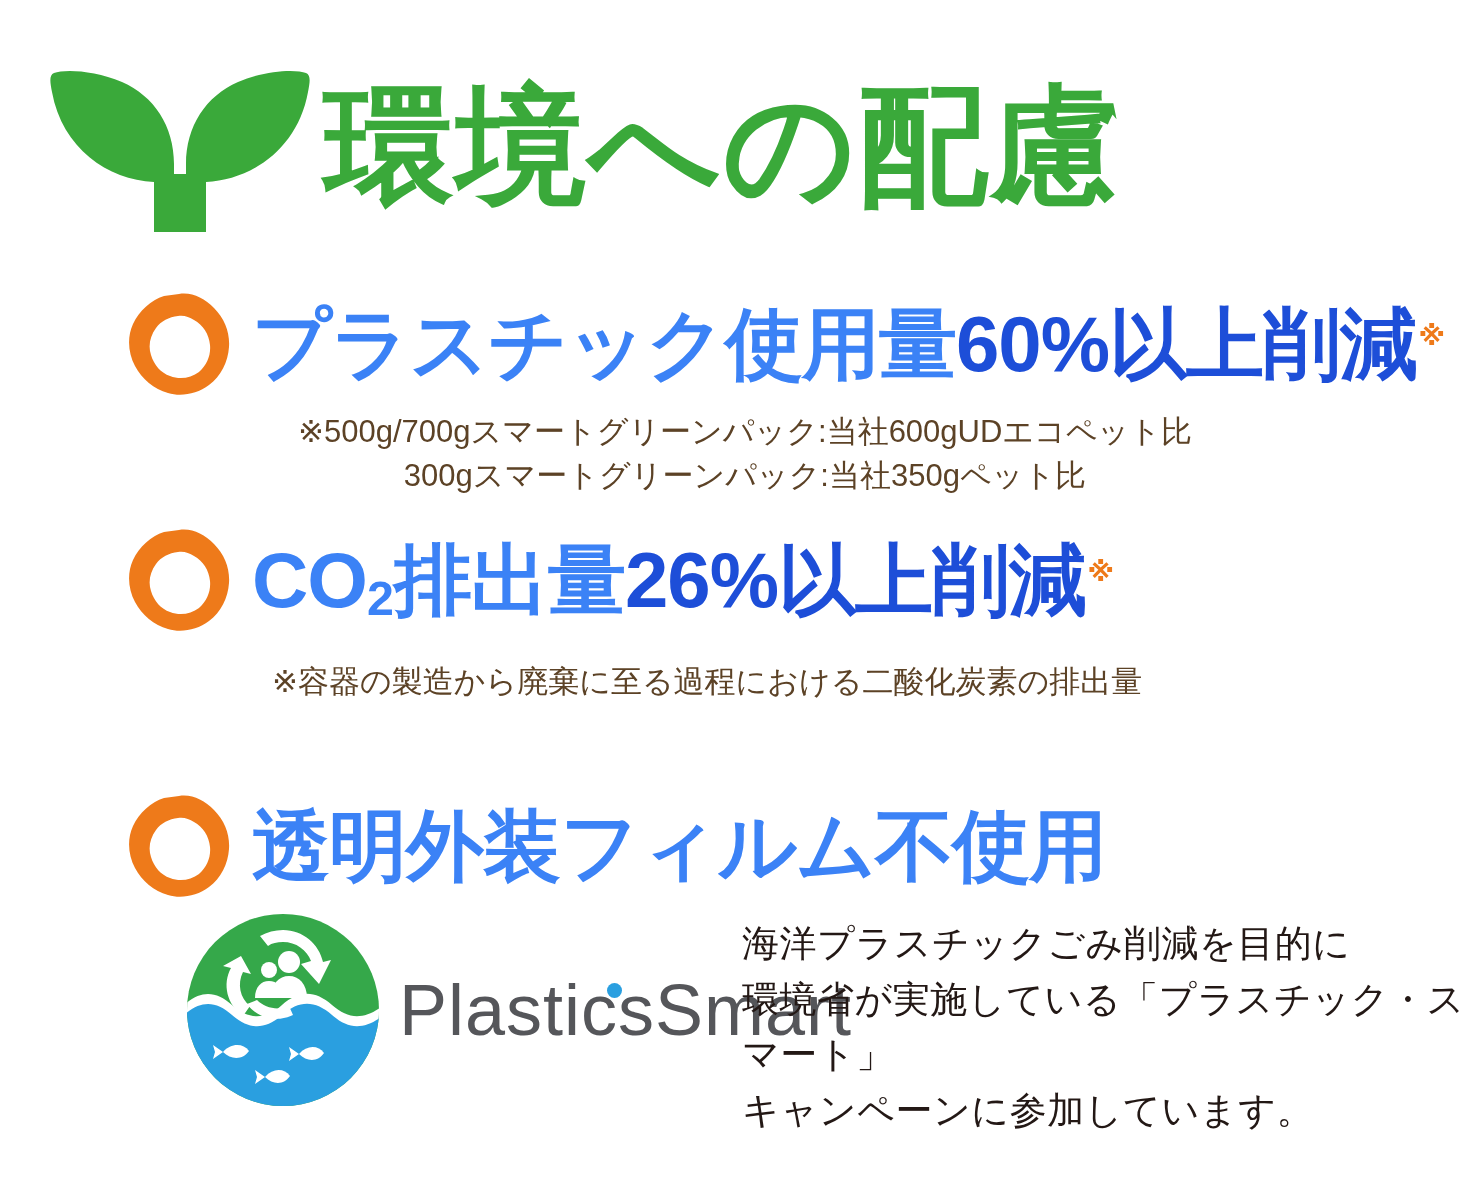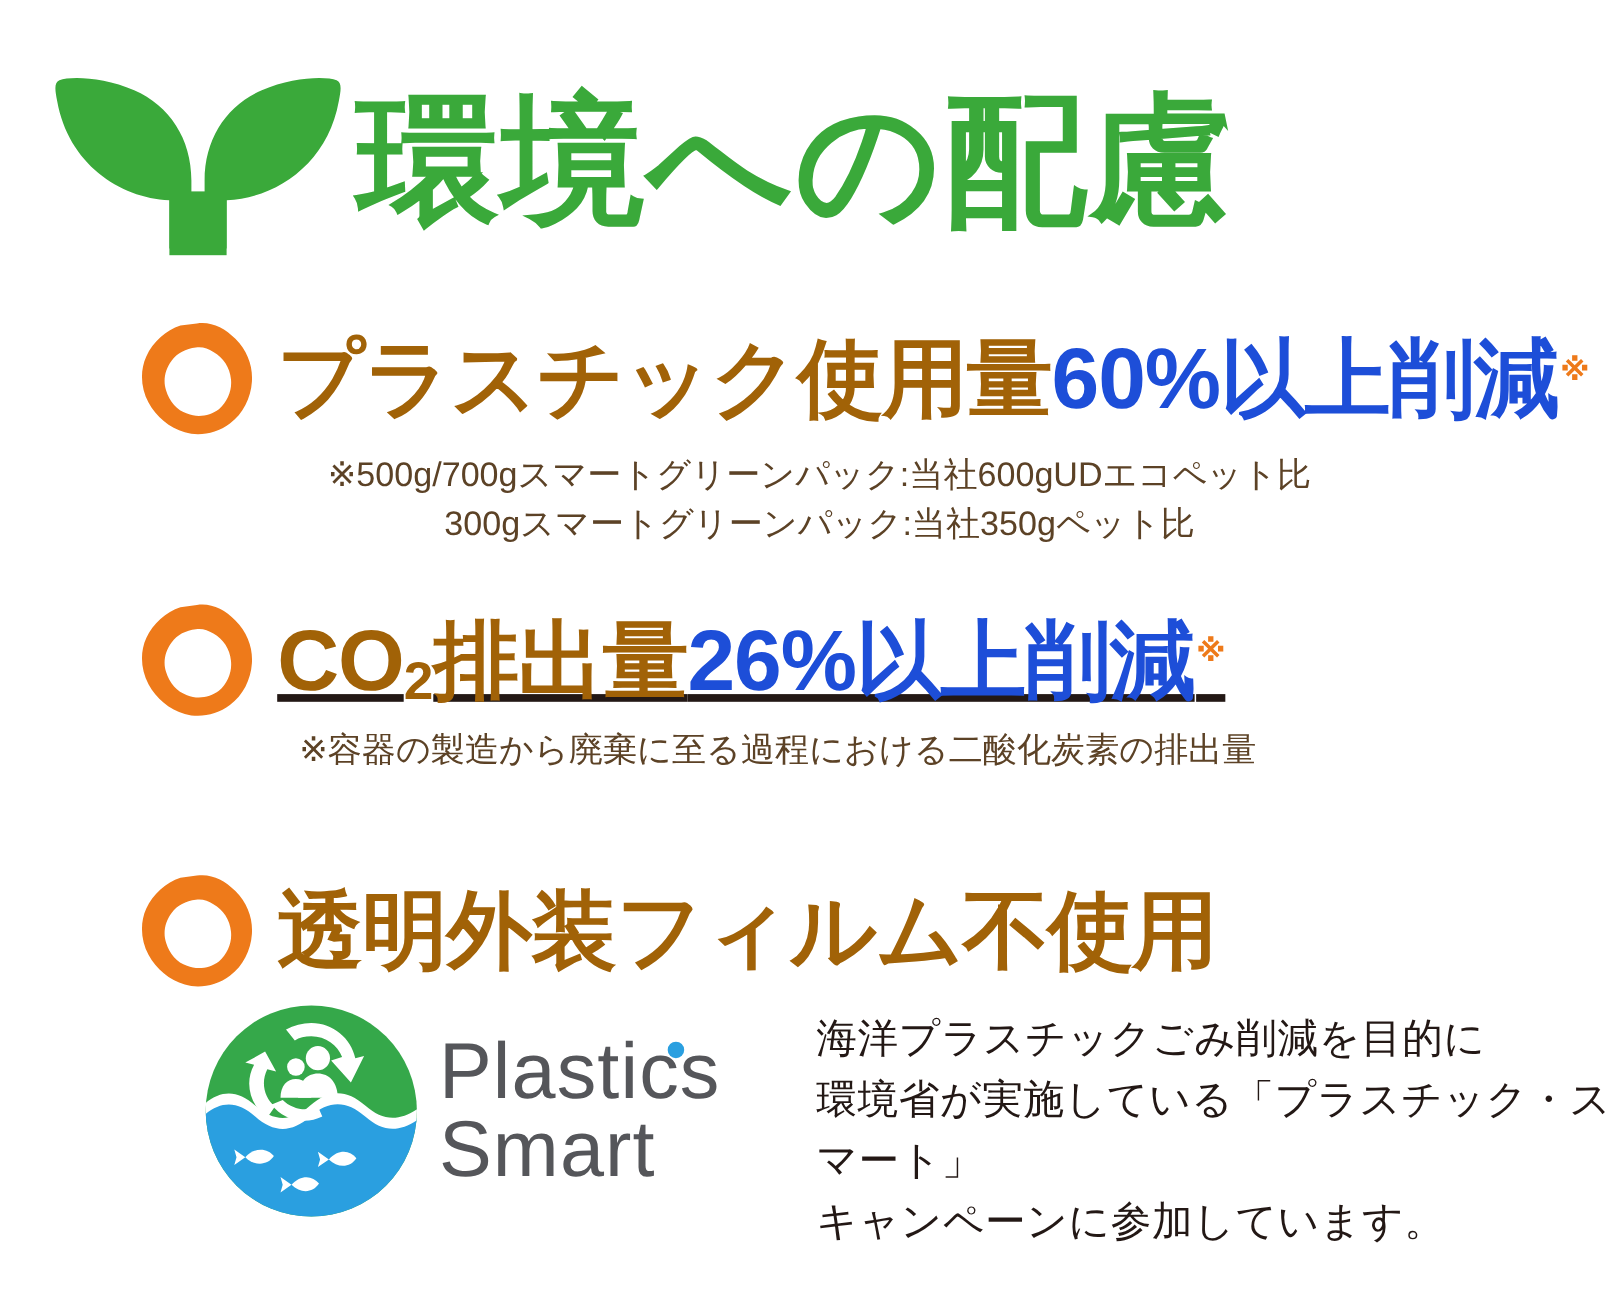--- a/index.html
+++ b/index.html
@@ -57,21 +57,21 @@
   }
   .bullet-text {
     margin-left: 22px;
     font-size: 78px;
     line-height: 1;
     font-weight: 700;
     white-space: nowrap;
     position: relative;
     letter-spacing: -1px;
   }
-  .t-brown { color: #a16207; }
+  .t-brown { color: #3b82f6; }
   .t-orange { color: #1d4ed8; }
   .sub2 {
     font-size: 0.62em;
     vertical-align: baseline;
     position: relative;
     top: 0.17em;
     letter-spacing: 0;
   }
   .note-mark {
     font-size: 0.35em;
@@ -102,21 +102,20 @@
     align-items: center;
   }
   .logo-mark {
     width: 196px;
     height: 196px;
     flex: 0 0 auto;
   }
   .logo-wordmark {
     margin-left: 18px;
     display: flex;
-    flex-direction: column;
     justify-content: center;
   }
   .logo-word {
     font-size: 72px;
     line-height: 0.98;
     font-weight: 300;
     color: #55565a;
     letter-spacing: 1px;
     position: relative;
   }
@@ -163,21 +162,21 @@
            M52 24 C43 25 35 29 30 36 C24 44 22 54 25 63 C28 73 35 81 44 84 C54 88 65 86 73 80 C81 73 85 63 84 53 C83 42 77 33 68 28 C63 25 58 23 52 24 Z"></path>
     </svg>
   </span>
   <div class="bullet-text">
     <span class="t-brown">プラスチック使用量</span><span class="t-orange">60%以上削減</span><span class="note-mark">※</span>
   </div>
 </div>
 <div class="footnote center-ish" style="left:250px; top:410px; width:990px;">※500g/700gスマートグリーンパック:当社600gUDエコペット比
 300gスマートグリーンパック:当社350gペット比</div>
 
-<div class="bullet-row" style="top:548px;text-decoration:underline;">
+<div class="bullet-row" style="top:528px;">
   <span class="ring-icon">
     <svg viewBox="0 0 104 104" width="104" height="104" aria-hidden="true">
       <path fill="#ee7a1a" fill-rule="evenodd" d="M53 2 C66 0 78 6 88 16 C99 27 104 41 103 55 C102 70 95 84 83 93 C71 102 55 105 42 101 C28 97 16 87 9 74 C2 61 1 45 7 32 C13 19 25 8 38 4 Z
            M52 24 C43 25 35 29 30 36 C24 44 22 54 25 63 C28 73 35 81 44 84 C54 88 65 86 73 80 C81 73 85 63 84 53 C83 42 77 33 68 28 C63 25 58 23 52 24 Z"></path>
     </svg>
   </span>
   <div class="bullet-text">
     <span class="t-brown">CO</span><span class="t-brown sub2">2</span><span class="t-brown">排出量</span><span class="t-orange">26%以上削減</span><span class="note-mark">※</span>
   </div>
 </div>

